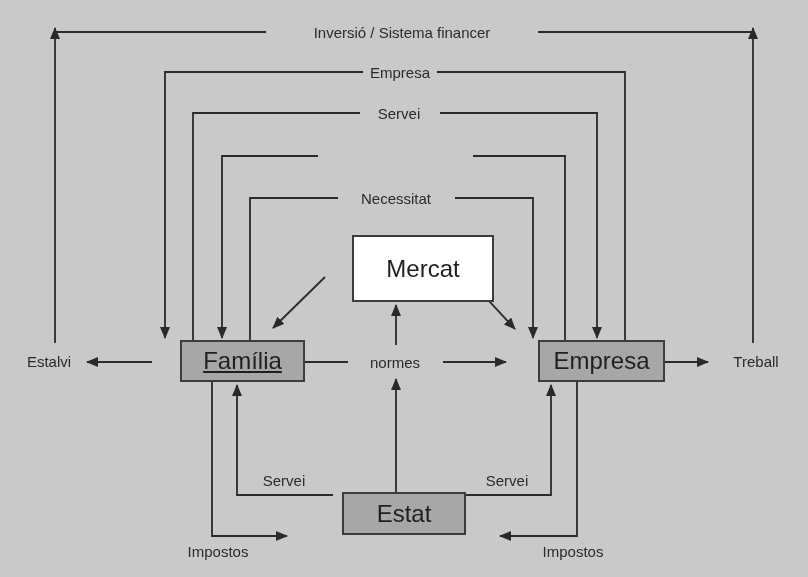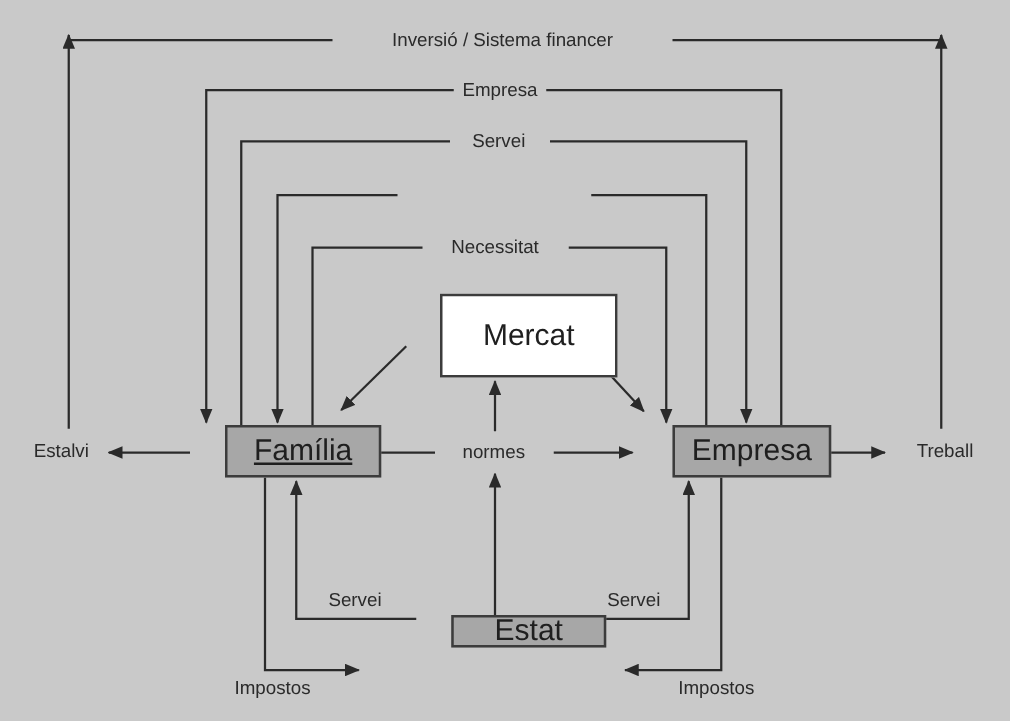--- a/index.html
+++ b/index.html
@@ -21,21 +21,21 @@
     box-sizing:border-box;font-size:24px;color:#1f1f1f;margin-left:28px;
   }
   .box.white{background:#ffffff;}
   .lbl{
     position:absolute;transform:translate(-50%,-50%);
     font-size:15px;color:var(--text);white-space:nowrap;line-height:1;
   }
   .box-familia{left:152px;top:340px;width:125px;height:42px;text-decoration:underline;}
   .box-empresa{left:510px;top:340px;width:127px;height:42px;}
   .box-mercat{left:324px;top:235px;width:142px;height:67px;}
-  .box-estat{left:333px;top:492px;width:124px;height:26px;}
+  .box-estat{left:314px;top:492px;width:124px;height:43px;}
 </style>
 </head>
 <body>
 
 <div class="canvas">
 
   <svg width="808" height="577" viewBox="0 0 808 577">
     <defs>
       <marker id="ah" viewBox="0 0 12 10" refX="11" refY="5" markerWidth="12" markerHeight="10" markerUnits="userSpaceOnUse" orient="auto">
         <path d="M0,0 L12,5 L0,10 z" fill="#2a2a2a"></path>

